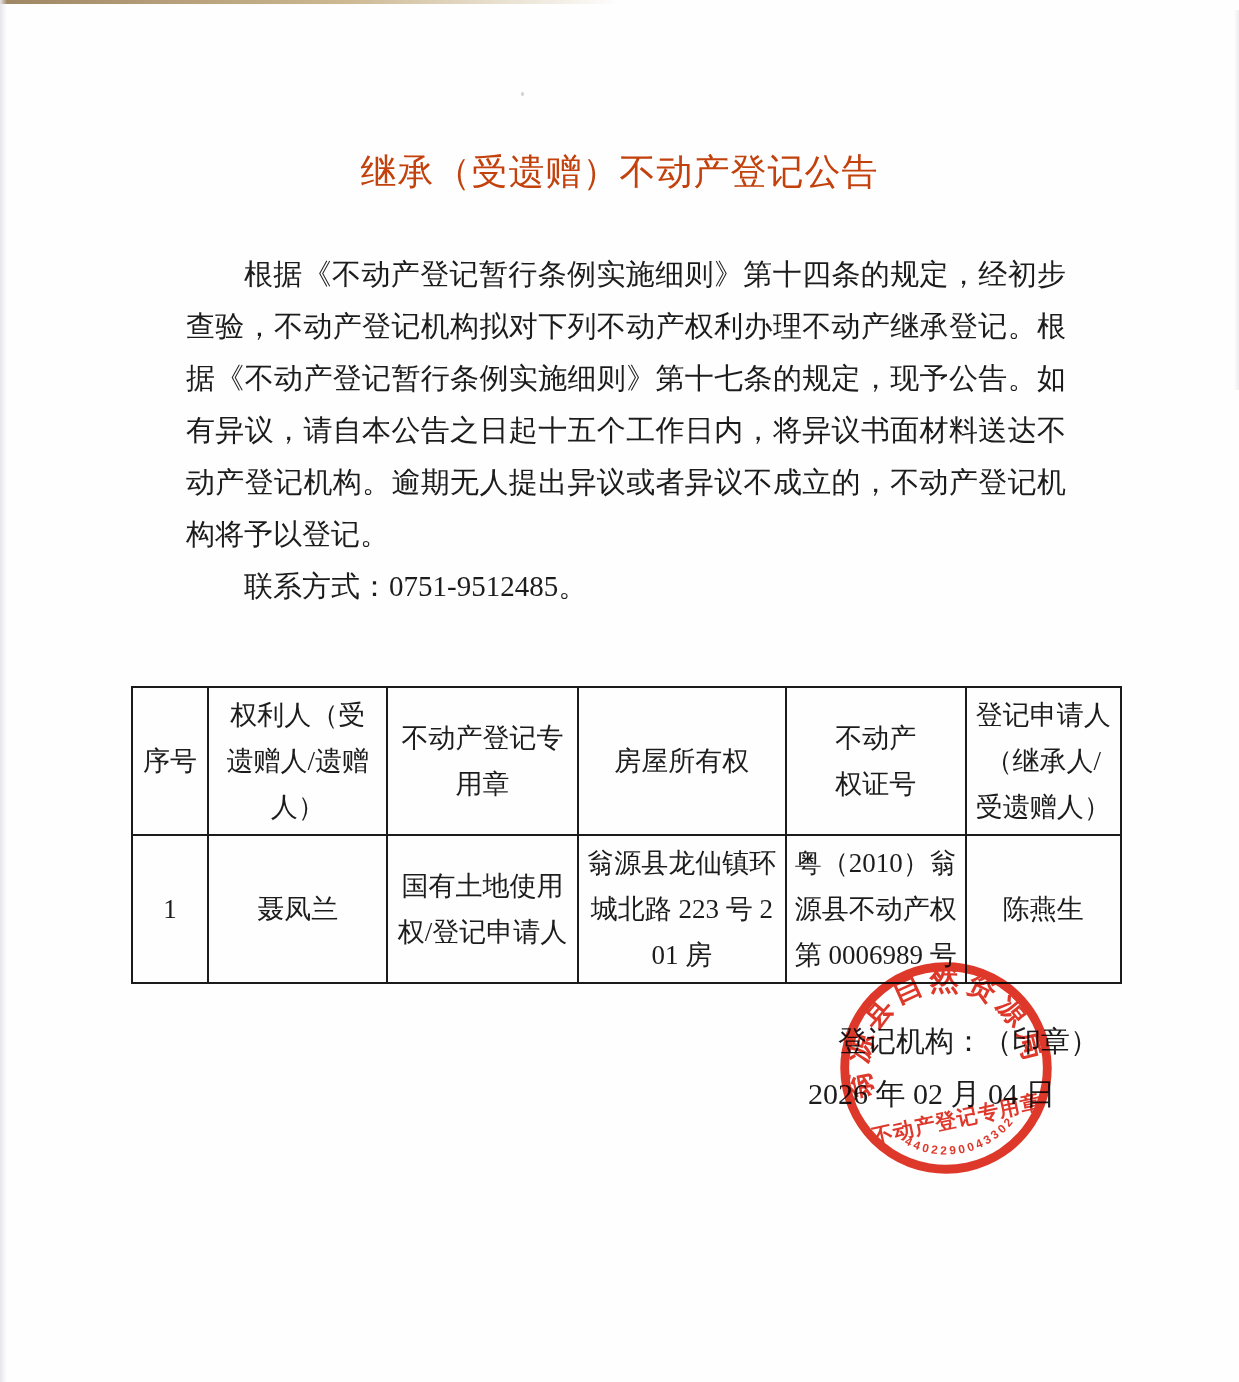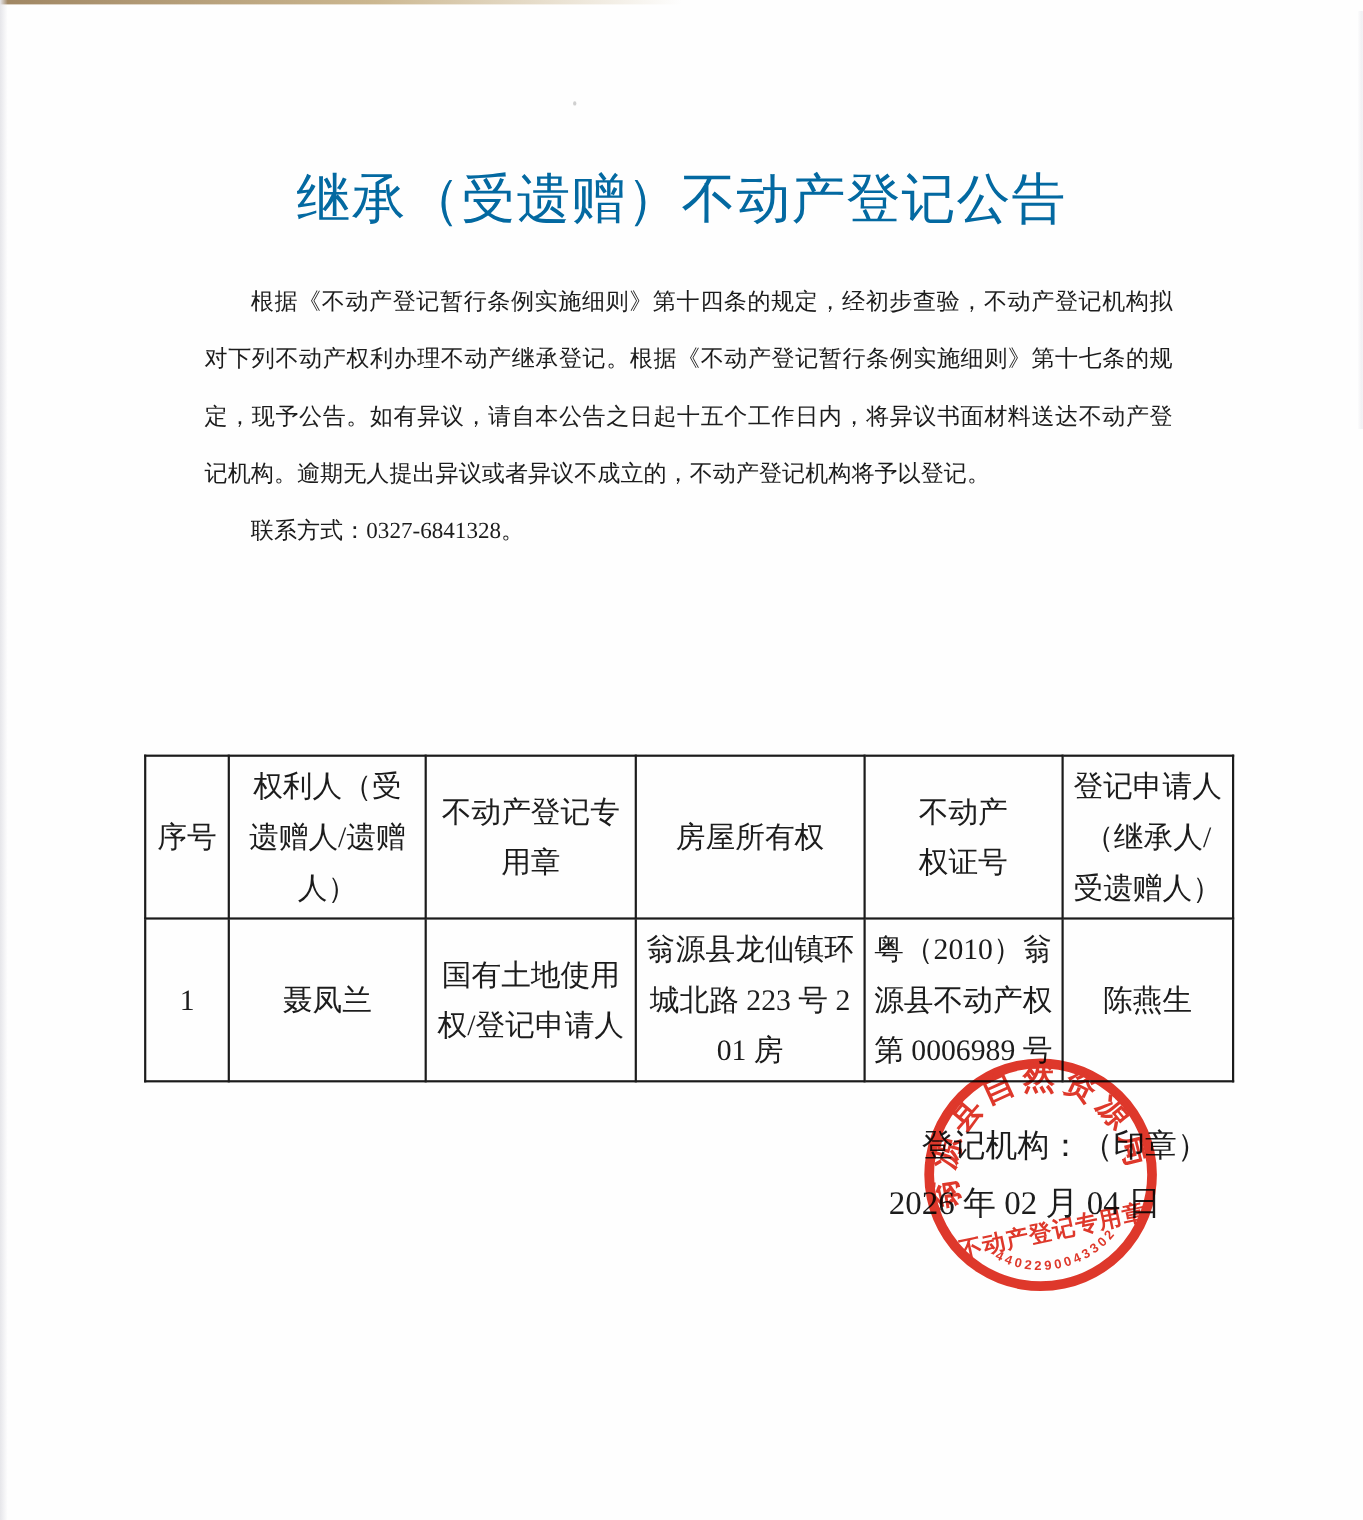--- a/index.html
+++ b/index.html
@@ -31,30 +31,30 @@
     background: linear-gradient(to left, #ededf1, rgba(240,240,244,0));
   }
   .scan-speck {
     position: absolute; left: 521px; top: 92px; width: 3px; height: 4px;
     background: #9a9a9a; opacity: .45; border-radius: 50%;
   }
   .doc-title {
     position: absolute;
     top: 148px; left: 0; right: 0;
     text-align: center;
-    font-size: 49px;
+    font-size: 36px;
     letter-spacing: 1px;
-    color: #0369a1;
+    color: #c2410c;
   }
   .doc-body {
     position: absolute;
     left: 186px;
     top: 248px;
     width: 880px;
-    font-size: 21px;
+    font-size: 29px;
     line-height: 52px;
     text-align: justify;
     color: #1c1c1c;
   }
   .doc-body p {
     margin: 0;
     text-indent: 2em;
   }
   .announce-table {
     position: absolute;
@@ -114,21 +114,21 @@
 
   <div class="scan-strip-top"></div>
   <div class="scan-edge-left"></div>
   <div class="scan-edge-right"></div>
   <div class="scan-speck"></div>
 
   <div class="doc-title">继承（受遗赠）不动产登记公告</div>
 
   <div class="doc-body">
     <p>根据《不动产登记暂行条例实施细则》第十四条的规定，经初步查验，不动产登记机构拟对下列不动产权利办理不动产继承登记。根据《不动产登记暂行条例实施细则》第十七条的规定，现予公告。如有异议，请自本公告之日起十五个工作日内，将异议书面材料送达不动产登记机构。逾期无人提出异议或者异议不成立的，不动产登记机构将予以登记。</p>
-    <p>联系方式：0327-6841328。</p>
+    <p>联系方式：0751-9512485。</p>
   </div>
 
   <table class="announce-table">
     <colgroup>
       <col class="col-seq">
         <col class="col-owner">
         <col class="col-type">
       <col class="col-loc">
         <col class="col-cert">
         <col class="col-app">

